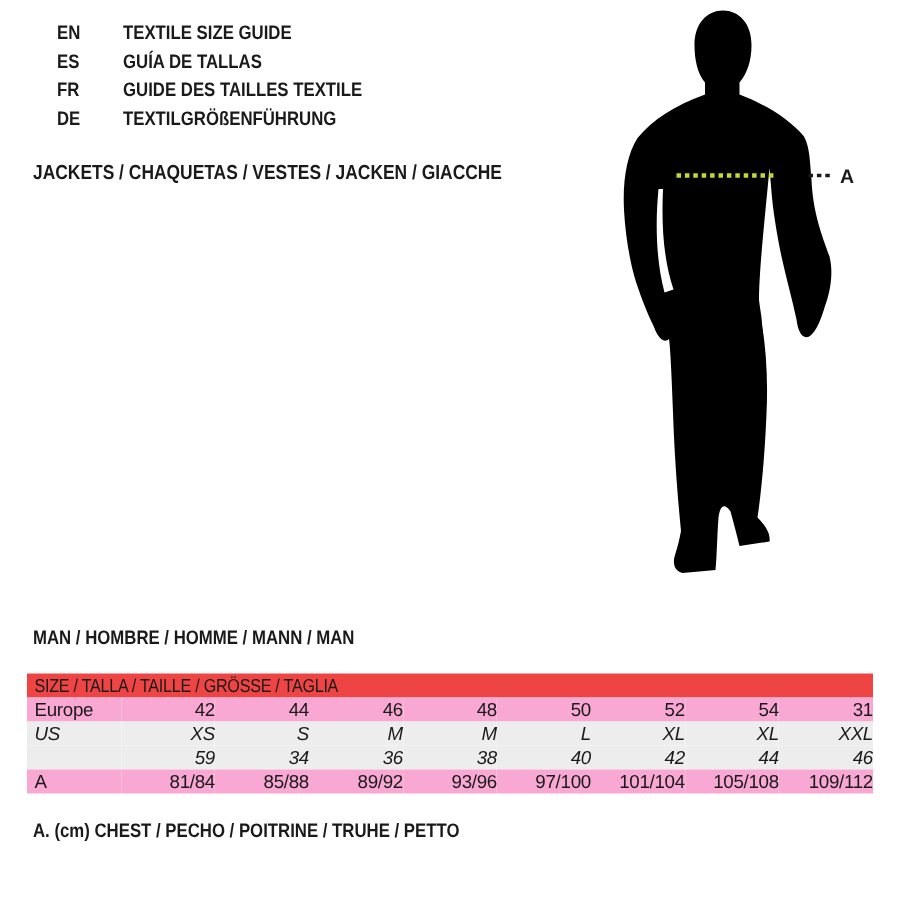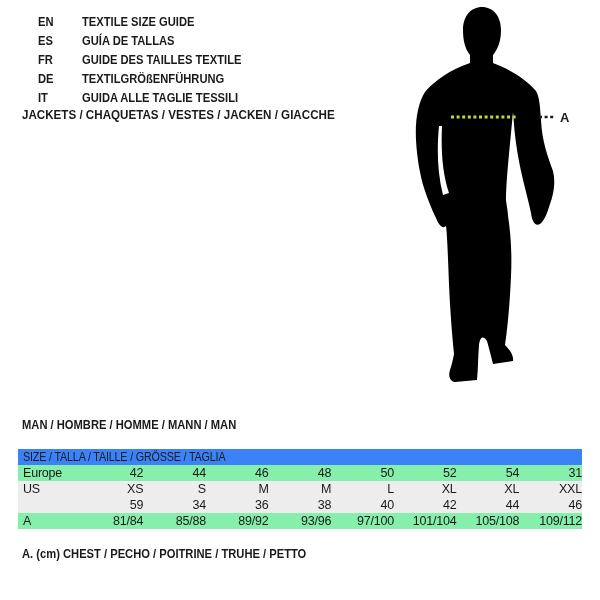--- a/index.html
+++ b/index.html
@@ -29,27 +29,27 @@
   .section-title { position:absolute; left:22px; top:417px; font-size:13px; font-weight:700; }
 
   
   .size-table {
     position:absolute; left:18px; top:449px; width:564px;
     border-collapse:collapse; table-layout:fixed;
     font-size:12.5px; letter-spacing:-0.2px;
   }
   .size-table td, .size-table th { padding:0; font-weight:400; vertical-align:middle; }
   .size-table .hdr-row th {
-    background:#3b82f6; text-align:left; height:15px; padding-left:5px; font-size:12.5px;
+    background:#ef4444; text-align:left; height:15px; padding-left:5px; font-size:12.5px;
   }
   .size-table tr { height:16px; }
   .size-table .row-label { text-align:left; padding-left:5px; width:70px; }
   .size-table .val { text-align:right; }
-  .row-white { background:#86efac; }
-  .row-stripe { background:#ededed; }
+  .row-white { background:#f9a8d4; }
+  .row-stripe { background:#ededed;font-style:italic; }
 
   
   .footnote { position:absolute; left:22px; top:546px; font-size:13px; font-weight:700; }
 </style>
 </head>
 <body>
 
 <div class="lang-list">
   <div class="lang-row">
     <span class="lang-code"><span class="cond">EN</span></span>
@@ -59,24 +59,20 @@
     <span class="lang-code"><span class="cond">ES</span></span>
     <span class="cond">GUÍA DE TALLAS</span>
   </div>
   <div class="lang-row">
     <span class="lang-code"><span class="cond">FR</span></span>
     <span class="cond">GUIDE DES TAILLES TEXTILE</span>
   </div>
   <div class="lang-row">
     <span class="lang-code"><span class="cond">DE</span></span>
     <span class="cond">TEXTILGRÖßENFÜHRUNG</span>
-  </div>
-  <div class="lang-row">
-    <span class="lang-code"><span class="cond">IT</span></span>
-    <span class="cond">GUIDA ALLE TAGLIE TESSILI</span>
   </div>
 </div>
 
 <div class="cats">
   <div class="cat-line"><span class="cond">JACKETS / CHAQUETAS / VESTES / JACKEN / GIACCHE</span></div>
 </div>
 
 <svg class="figure" viewBox="0 0 180 400" aria-hidden="true">
   <path fill="#000000" fill-rule="evenodd" d="
     M 87,7

